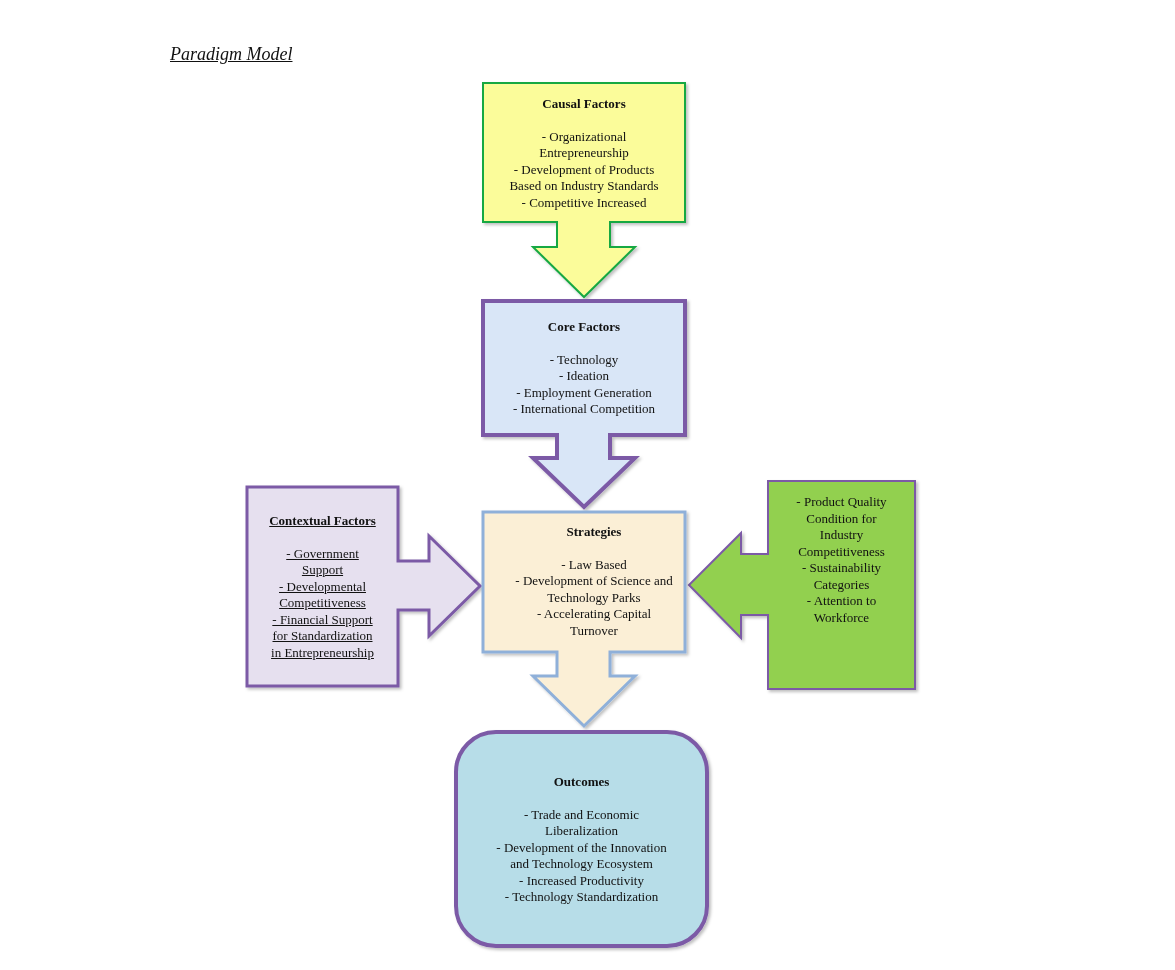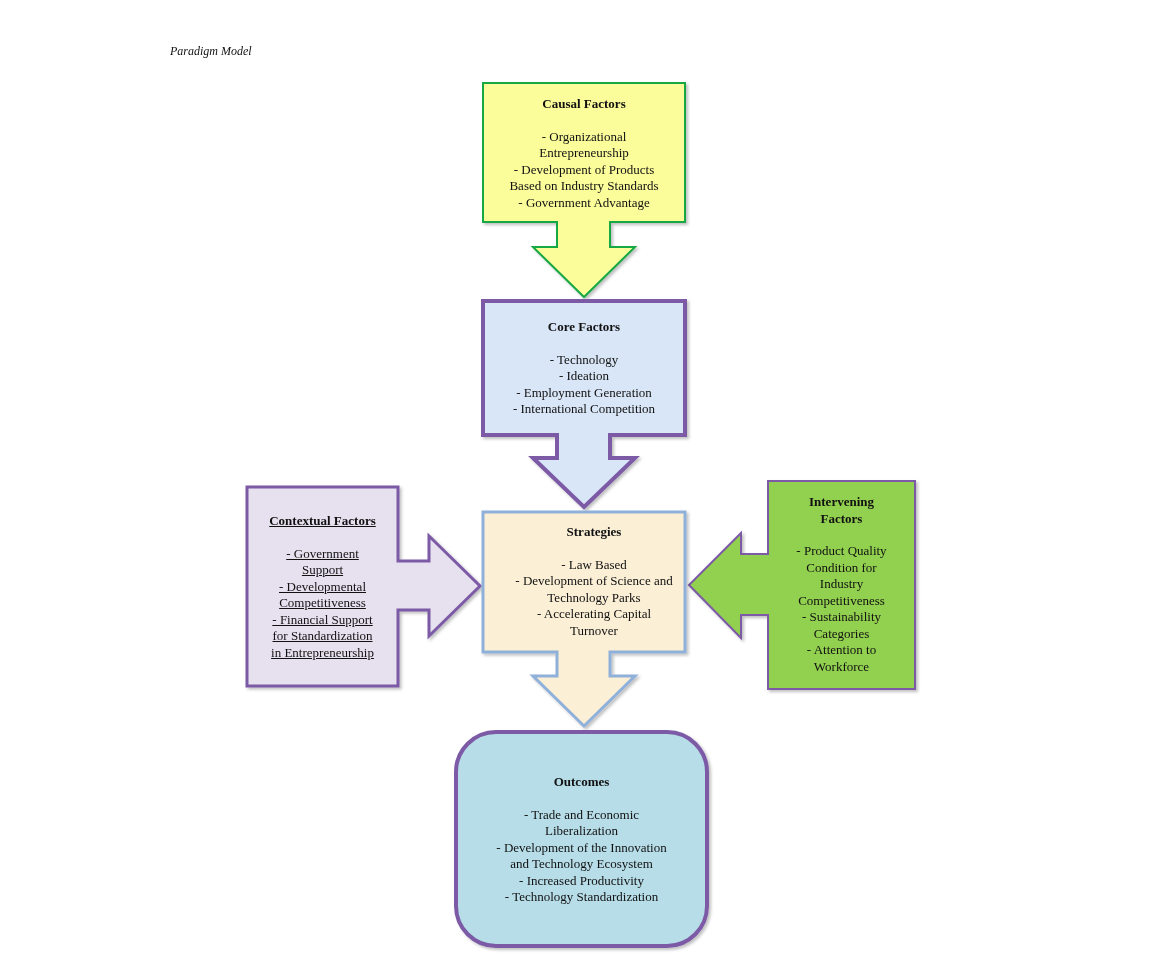--- a/index.html
+++ b/index.html
@@ -1,18 +1,18 @@
 <!DOCTYPE html>
 <html><head>
 <meta charset="utf-8">
 <style>
   html, body { margin: 0; padding: 0; background: #ffffff; }
   body { width: 1175px; height: 970px; position: relative; overflow: hidden;
          font-family: "Liberation Serif", "DejaVu Serif", serif; color: #111; }
-  #caption { position: absolute; left: 170px; top: 44px; font-style: italic; font-size: 12px; }
+  #caption { position: absolute; left: 170px; top: 44px; font-style: italic; font-size: 18px; text-decoration: underline; }
   svg#diagram { position: absolute; left: 0; top: 0; }
   .box-text { position: absolute; text-align: center; font-size: 13px; line-height: 16.5px; }
   .box-text .title { font-weight: bold; display: block; margin-bottom: 16px; }
   .box-text .item { display: block; }
 </style>
 </head>
 <body>
 
 <div id="caption">Paradigm Model</div>
 
@@ -35,21 +35,21 @@
 
   <rect id="shape-outcomes" filter="url(#shadow)" stroke-width="4" x="456" y="732" width="251" height="214" rx="40" ry="40" fill="#b7dde8" stroke="#7b5aa6" stroke-linejoin="miter"></rect>
 </svg>
 
 <div class="box-text" style="left:483px; top:96px; width:202px;">
   <span class="title">Causal Factors</span>
   <span class="item">- Organizational</span>
   <span class="item">Entrepreneurship</span>
   <span class="item">- Development of Products</span>
   <span class="item">Based on Industry Standards</span>
-  <span class="item">- Government Advantage</span>
+  <span class="item">- Competitive Increased</span>
 </div>
 
 <div class="box-text" style="left:483px; top:319px; width:202px;">
   <span class="title">Core Factors</span>
   <span class="item">- Technology</span>
   <span class="item">- Ideation</span>
   <span class="item">- Employment Generation</span>
   <span class="item">- International Competition</span>
 </div>
 
@@ -67,24 +67,20 @@
   <span class="item">- Government</span>
   <span class="item">Support</span>
   <span class="item">- Developmental</span>
   <span class="item">Competitiveness</span>
   <span class="item">- Financial Support</span>
   <span class="item">for Standardization</span>
   <span class="item">in Entrepreneurship</span>
 </div>
 
 <div class="box-text" style="left:768px; top:494px; width:147px;">
-  <span class="title">
-    <span class="item">Intervening</span>
-    <span class="item">Factors</span>
-  </span>
   <span class="item">- Product Quality</span>
   <span class="item">Condition for</span>
   <span class="item">Industry</span>
   <span class="item">Competitiveness</span>
   <span class="item">- Sustainability</span>
   <span class="item">Categories</span>
   <span class="item">- Attention to</span>
   <span class="item">Workforce</span>
 </div>
 

